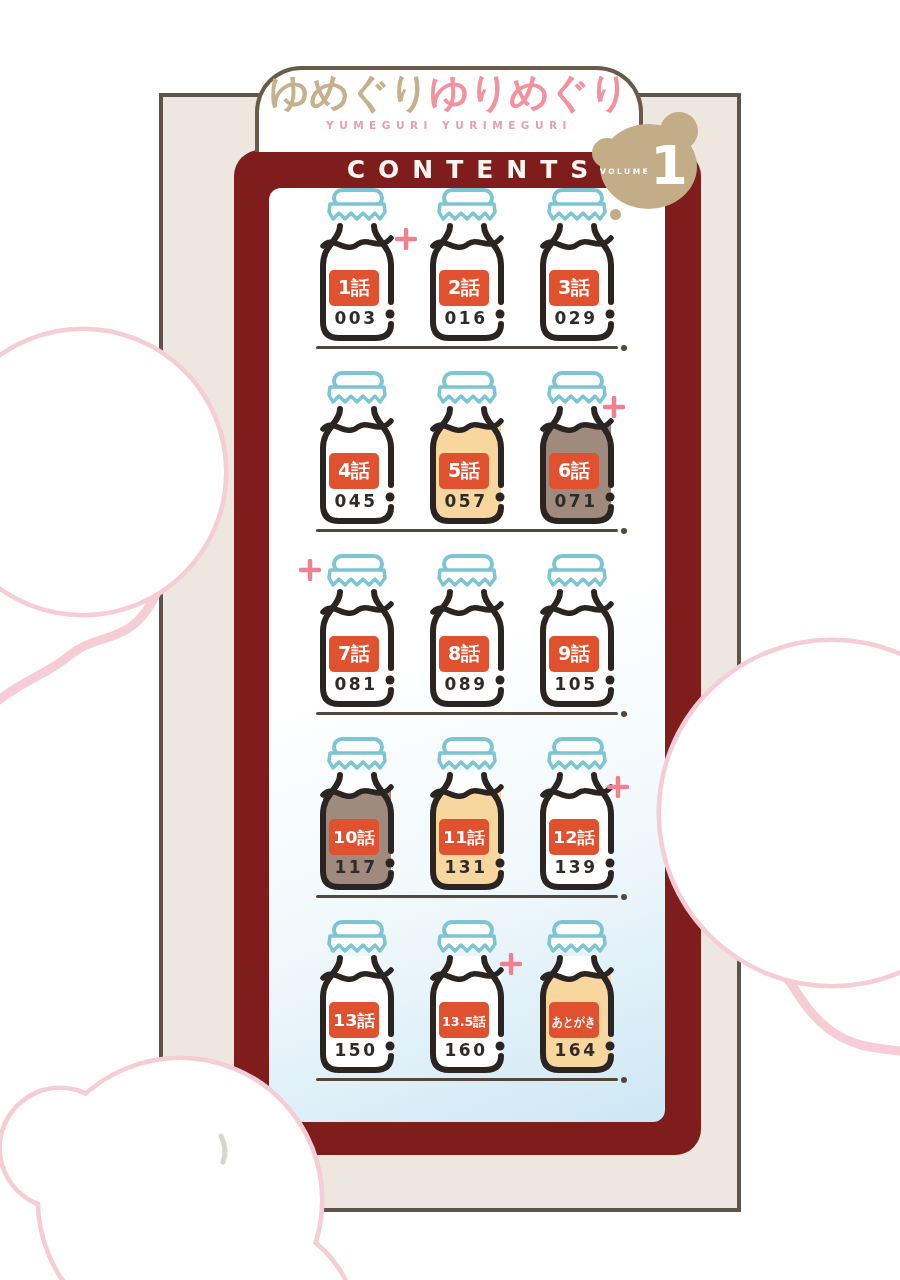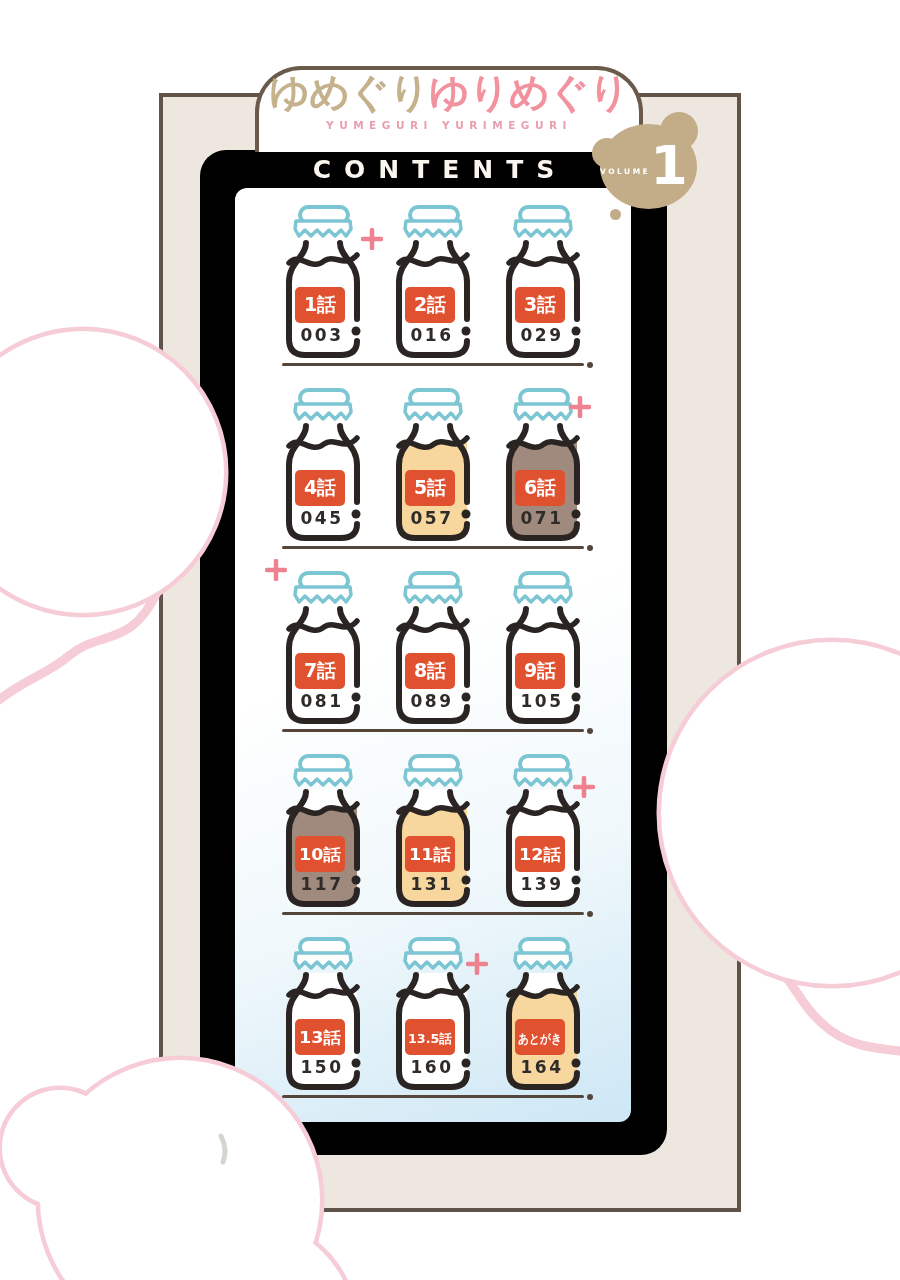--- a/index.html
+++ b/index.html
@@ -5,29 +5,29 @@
   html,body{margin:0;padding:0}
   body{width:900px;height:1280px;background:#ffffff;overflow:hidden;
        font-family:"DejaVu Sans","Liberation Sans",sans-serif;position:relative}
   .page{position:absolute;inset:0}
 
   
   .frame{position:absolute;left:159px;top:93px;width:582px;height:1119px;
          box-sizing:border-box;background:#eee7e0;border:4px solid #60544a;z-index:1}
 
   
-  .panel{position:absolute;left:200px;top:150px;width:467px;height:1005px;
-         background:#000000;border-radius:26px;z-index:2}
+  .panel{position:absolute;left:234px;top:150px;width:467px;height:1005px;
+         background:#7f1d1d;border-radius:26px;z-index:2}
   .contents-title{position:absolute;top:0;left:0;right:0;height:38px;margin:0;
          line-height:40px;text-align:center;color:#faf6ef;font-size:25px;
          font-weight:700;letter-spacing:13px;padding-left:13px}
   .content-area{position:absolute;top:38px;left:35px;width:396px;height:934px;
          border-radius:12px;overflow:hidden;
          background:linear-gradient(160deg,#ffffff 48%,#f0f8fb 72%,#cde7f5 100%)}
-  .grid{padding-top:17px}
+  .grid{}
   .bottle-row{display:flex;justify-content:center;gap:34px}
   .shelf{width:302px;height:3px;background:#54463a;margin:2px auto 22px;position:relative;border-radius:2px}
   .shelf::after{content:"";position:absolute;right:-9px;top:-1px;width:6px;height:6px;
          border-radius:50%;background:#54463a}
 
   
   .cap-lid{fill:#fff;stroke:#7cc5d2;stroke-width:4}
   .cap-skirt{fill:#fff;stroke:#7cc5d2;stroke-width:3.5;stroke-linejoin:round}
   .body-fill{fill:#fff}
   .liquid{fill:var(--liquid,#fff)}

